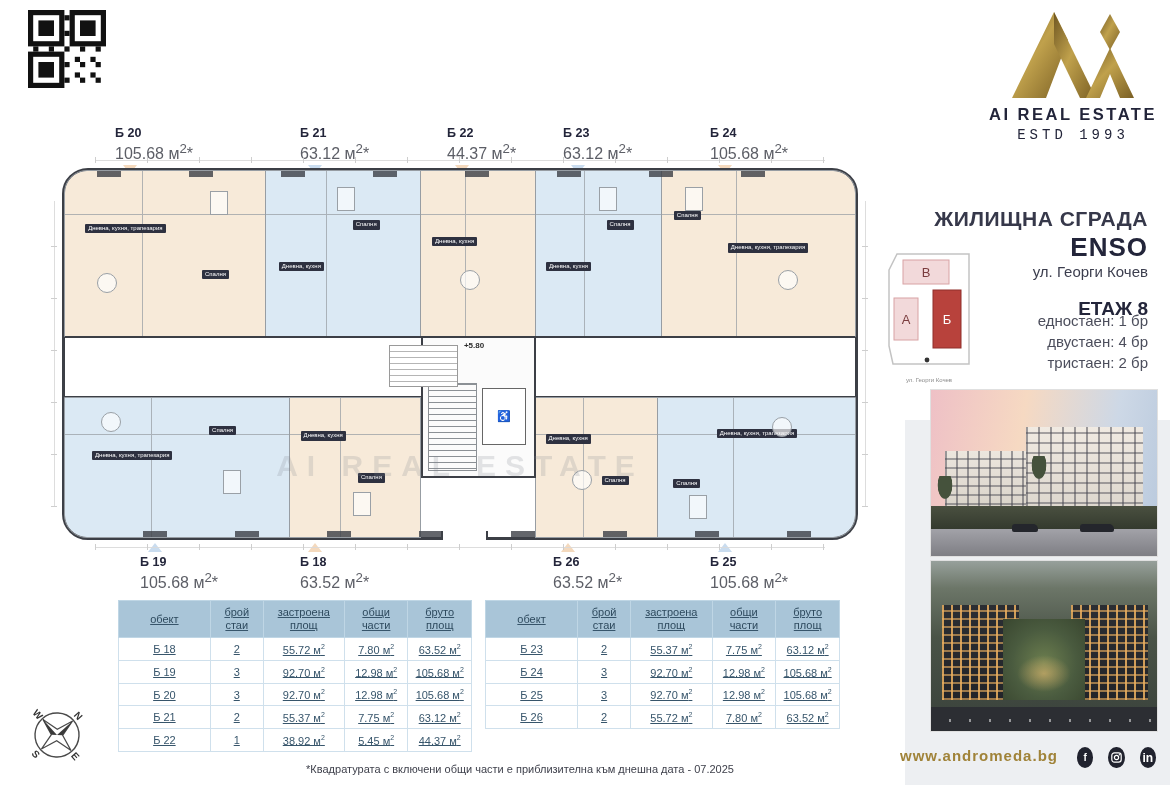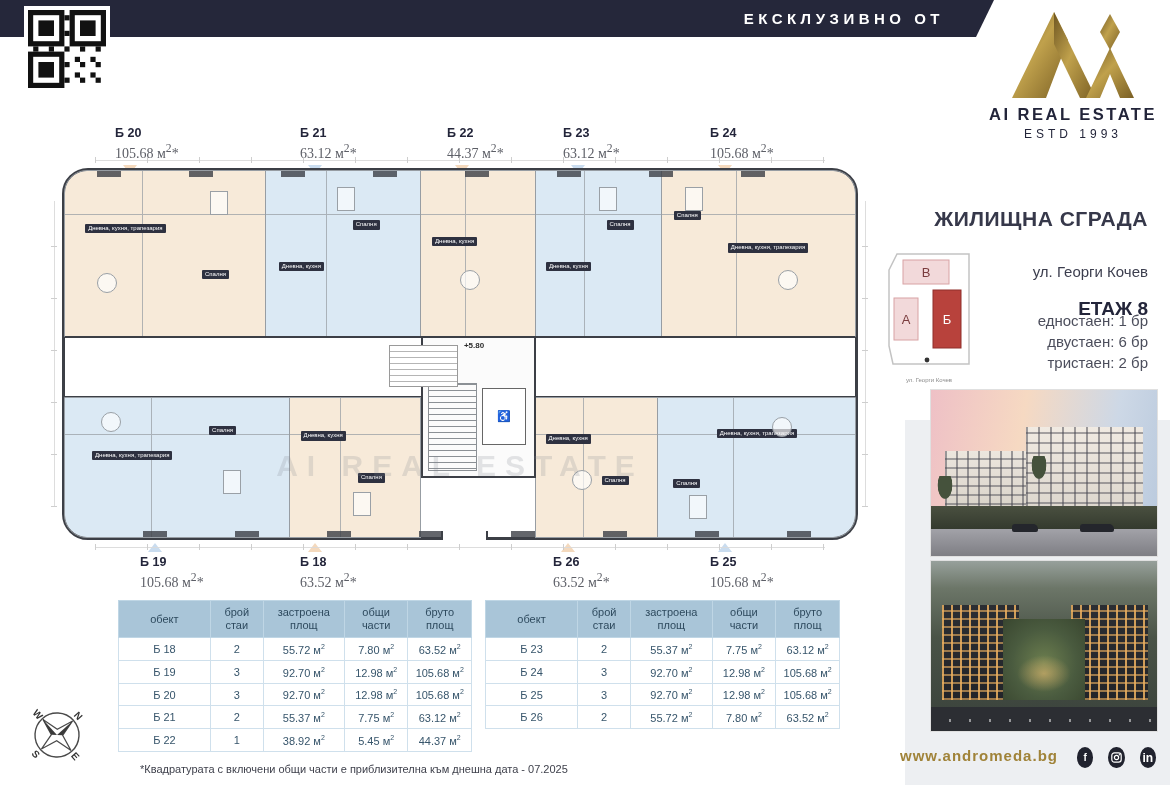--- a/index.html
+++ b/index.html
@@ -13,37 +13,37 @@
     display:flex;align-items:center;justify-content:flex-end;
     padding-right:50px;box-sizing:border-box;color:#fff;
     font-size:15px;font-weight:bold;letter-spacing:4.5px;}
 
   
   .qr-box{left:24px;top:6px;width:86px;height:86px;background:#fff;padding:4px;box-sizing:border-box;}
 
   
   .logo{left:978px;top:4px;width:190px;text-align:center;}
   .logo-title{font-size:16.5px;font-weight:bold;letter-spacing:2.5px;color:#23253a;margin-top:1px;}
-  .logo-estd{font-size:12px;letter-spacing:4px;color:#23253a;margin-top:3px;}
+  .logo-estd{font-size:14px;letter-spacing:4px;color:#23253a;margin-top:3px;font-family:Liberation Mono, monospace;}
 
   
   .proj{right:22px;text-align:right;}
   .proj-type{top:207px;font-size:21px;color:#36384a;letter-spacing:.5px;font-weight:bold;}
   .proj-name{top:232px;font-size:26px;font-weight:bold;letter-spacing:1px;}
   .proj-addr{top:263px;font-size:15px;color:#3c3e4e;}
   .proj-floor{top:298px;font-size:19px;font-weight:bold;}
   .proj-mix{right:22px;text-align:right;font-size:15px;color:#4c4e5c;line-height:21px;}
 
   
   .sitemap{left:881px;top:250px;width:96px;text-align:center;}
   .sitemap-street{font-size:6px;color:#8a8a8a;margin-top:1px;}
 
   
   .plabel{width:110px;font-size:12.5px;font-weight:bold;color:#23253a;line-height:15px;}
-  .plabel .parea{font-size:14px;font-weight:normal;color:#5c5e66;font-family:Liberation Serif, serif;}
+  .plabel .parea{font-size:16px;font-weight:normal;color:#5c5e66;}
   .tri{width:0;height:0;border-left:7px solid transparent;border-right:7px solid transparent;}
   .tri-down{border-top:9px solid #f4d9bd;}
   .tri-up{border-bottom:9px solid #f4d9bd;}
   .tri-blue.tri-down{border-top-color:#c9dcef;}
   .tri-blue.tri-up{border-bottom-color:#c9dcef;}
 
   
   .plan{left:62px;top:168px;width:796px;height:372px;background:#fff;
         border:3px solid #3c3f46;border-radius:26px;box-sizing:border-box;}
   .dimline{position:absolute;background:
@@ -91,21 +91,21 @@
       background-image:repeating-linear-gradient(180deg,transparent 0 5px,#b5b5b5 5px 6px);}
   .level-mark{position:absolute;left:50.5%;top:46.5%;font-size:8px;color:#2c2c2c;z-index:4;font-weight:bold;}
   .watermark{position:absolute;left:50%;top:76%;transform:translateX(-50%);
       font-size:30px;font-weight:bold;letter-spacing:9px;color:rgba(125,130,142,.20);
       white-space:nowrap;z-index:5;}
   .entry{position:absolute;left:47.6%;width:5.4%;bottom:-3px;height:9px;background:#fff;
       border-left:2px solid #3c3f46;border-right:2px solid #3c3f46;z-index:2;}
 
   
   .area-table{position:absolute;border-collapse:collapse;background:#f9a8d4;
-      font-size:11px;color:#37556b;}
+      font-size:11px;color:#37556b;text-decoration:underline;}
   .area-table th{background:#a9c5d8;color:#2e4a5e;font-weight:normal;
       font-size:11px;line-height:1.2;padding:5px 2px;border:1px solid #bfd6e5;}
   .area-table td{border:1px solid #cfe0ec;text-align:center;padding:4.5px 2px;background:#fff;}
   .area-table sup{font-size:7px;}
   .t-left{left:118px;top:600px;width:354px;}
   .t-right{left:485px;top:600px;width:355px;}
 
   
   .side-gray{left:905px;top:420px;width:265px;height:365px;background:#edeff2;}
   .photo{overflow:hidden;border:1px solid #e0e0e0;background:#888;}
@@ -132,37 +132,34 @@
                  repeating-linear-gradient(0deg,rgba(236,176,96,.6) 0 2px,transparent 2px 8px),
                  linear-gradient(#2b2e33,#222429);}
   .p2-court{position:absolute;left:32%;top:34%;width:36%;height:48%;
       background:radial-gradient(ellipse at 50% 55%,#6d7f4f 0%,#4a5b3f 55%,#39462f 100%);}
   .p2-glow{position:absolute;left:38%;top:55%;width:24%;height:22%;
       background:radial-gradient(ellipse,rgba(255,200,120,.5),transparent 70%);}
   .p2-road{position:absolute;left:0;top:86%;width:100%;height:14%;background:#2c2e33;
       background-image:repeating-linear-gradient(90deg,transparent 0 18px,rgba(255,255,255,.5) 18px 20px);background-size:100% 3px;background-repeat:no-repeat;background-position:0 55%;}
 
   
-  .disclaimer{left:140px;top:763px;width:760px;font-size:11px;color:#3f414c;}
+  .disclaimer{left:140px;top:763px;width:760px;text-align:center;font-size:11px;color:#3f414c;}
   .site-row{left:900px;top:747px;width:256px;display:flex;align-items:flex-start;justify-content:flex-end;gap:15px;}
   .site-url{color:#a08339;font-weight:bold;font-size:15px;letter-spacing:1px;margin-right:4px;}
   .soc{width:21px;height:21px;border-radius:50%;background:#20222e;color:#fff;display:flex;
        align-items:center;justify-content:center;font-size:10px;font-weight:bold;}
 
   
   .compass{left:24px;top:702px;width:66px;height:66px;}
 </style>
 </head>
 <body>
 
 <div id="page">
 
-  <div class="abs top-banner">
-    <span>ЕКСКЛУЗИВНО ОТ</span>
-  </div>
 
   <div class="abs qr-box">
     <svg id="qr-svg" width="78" height="78" viewBox="0 0 78 78">
         <rect x="5.2" y="36.4" width="5.2" height="5.2" fill="#111"></rect>
         <rect x="20.8" y="36.4" width="5.2" height="5.2" fill="#111"></rect>
         <rect x="36.4" y="5.2" width="5.2" height="5.2" fill="#111"></rect>
         <rect x="36.4" y="20.8" width="5.2" height="5.2" fill="#111"></rect>
         <rect x="36.4" y="36.4" width="5.2" height="5.2" fill="#111"></rect>
         <rect x="36.4" y="52" width="5.2" height="5.2" fill="#111"></rect>
         <rect x="36.4" y="67.60000000000001" width="5.2" height="5.2" fill="#111"></rect>
@@ -200,25 +197,26 @@
       <path d="M14,94 L56,8 L70,36 L48,94 L36,94 L56,48 L40,94 Z" fill="url(#gold)"></path>
       <path d="M56,8 L98,94 L82,94 L56,40 Z" fill="url(#gold)"></path>
       <path d="M88,94 L112,44 L136,94 L122,94 L112,70 L102,94 Z" fill="url(#gold)"></path>
       <path d="M112,10 L122,28 L112,46 L102,28 Z" fill="url(#gold)"></path>
     </svg>
     <div class="logo-title">AI REAL ESTATE</div>
     <div class="logo-estd">ESTD 1993</div>
   </div>
 
   <div class="abs proj proj-type" style="width:300px;">ЖИЛИЩНА СГРАДА</div>
+  <div class="abs proj proj-name" style="width:300px;">ENSO</div>
   <div class="abs proj proj-addr" style="width:300px;">ул. Георги Кочев</div>
   <div class="abs proj proj-floor" style="width:300px;">ЕТАЖ 8</div>
   <div class="abs proj-mix abs" style="top:310px;">
     <div>едностаен: 1 бр</div>
-    <div>двустаен: 6 бр</div>
+    <div>двустаен: 4 бр</div>
     <div>тристаен: 2 бр</div>
   </div>
 
   <div class="abs sitemap">
     <svg width="96" height="122" viewBox="0 0 96 122">
       <polygon points="8,20 16,4 88,4 88,114 12,114 8,96" fill="#ffffff" stroke="#c3c3c3" stroke-width="1.5"></polygon>
       <rect x="22" y="10" width="46" height="24" fill="#f2d9da" stroke="#d8a2a4"></rect>
       <text x="45" y="27" font-size="13" fill="#7a3c3e" text-anchor="middle" font-family="Liberation Sans,sans-serif">В</text>
       <rect x="13" y="48" width="24" height="42" fill="#f2d9da" stroke="#d8a2a4"></rect>
       <text x="25" y="74" font-size="13" fill="#7a3c3e" text-anchor="middle" font-family="Liberation Sans,sans-serif">А</text>

